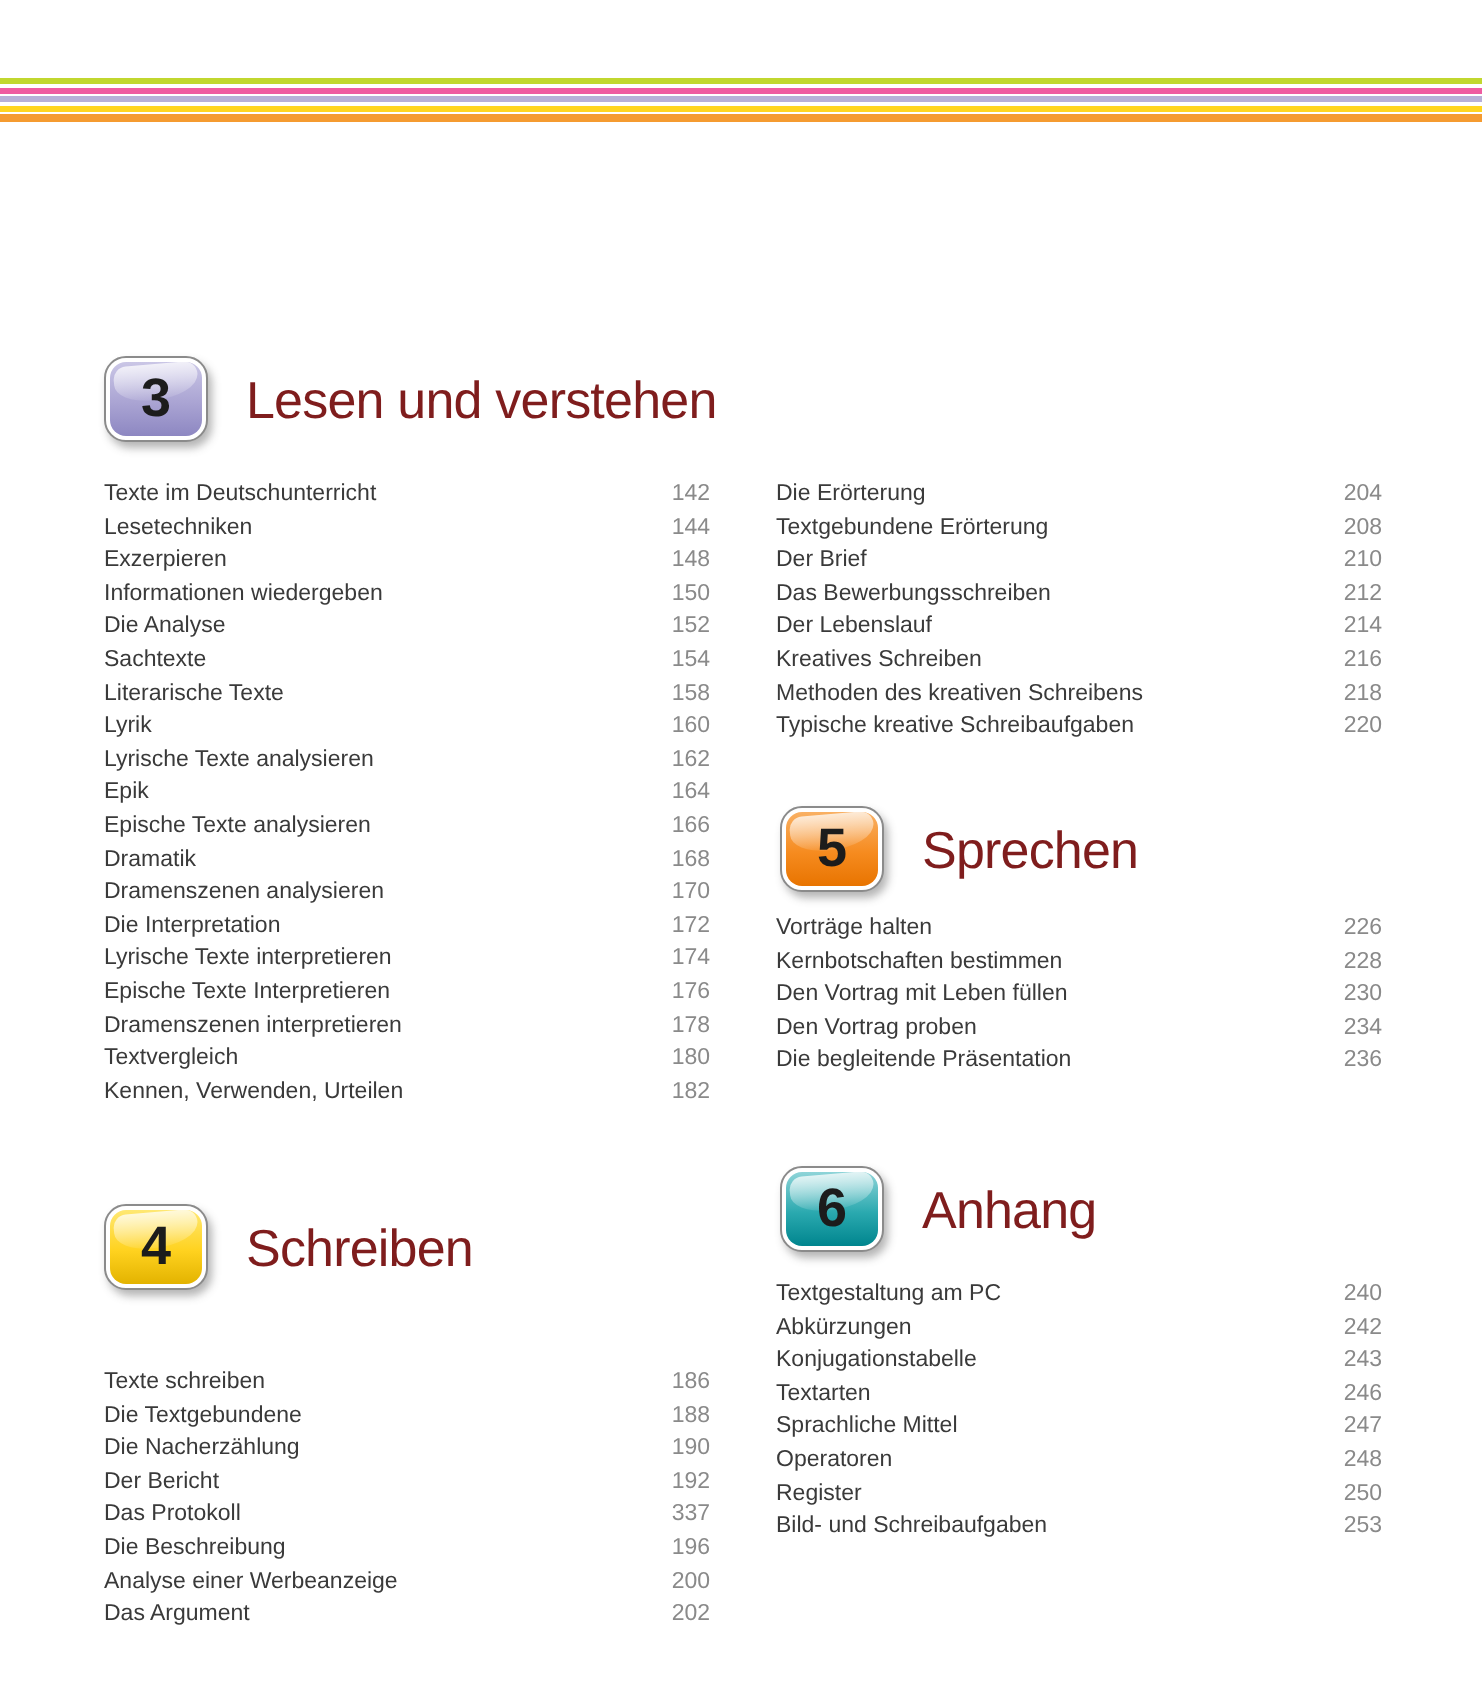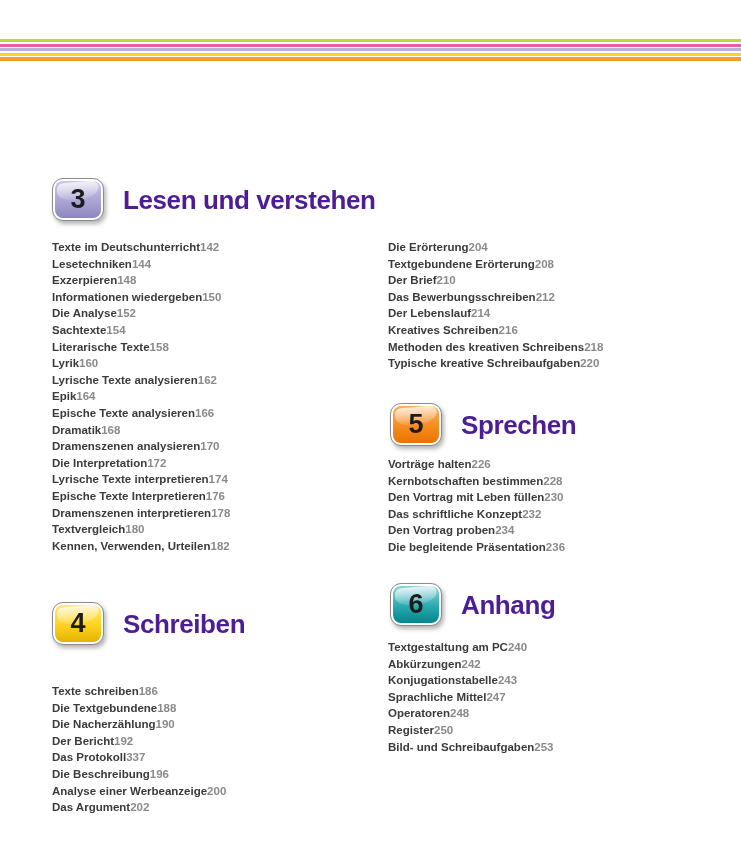--- a/index.html
+++ b/index.html
@@ -31,28 +31,28 @@
     background:linear-gradient(rgba(255,255,255,.75),rgba(255,255,255,.08));
     border-radius:7px 7px 60% 45% / 7px 7px 70% 55%;
     transform:rotate(-5deg);
   }
   .badge-num{position:relative;z-index:1;font-size:27px;font-weight:bold;color:#1c1c1c;line-height:1;}
   .badge-lavender .badge-inner{background:linear-gradient(#cac6e6 0%,#aaa4d3 55%,#8d87c2 100%);}
   .badge-yellow   .badge-inner{background:linear-gradient(#ffe872 0%,#ffd21f 55%,#e3b300 100%);}
   .badge-orange   .badge-inner{background:linear-gradient(#f9b063 0%,#f68b1f 55%,#e87400 100%);}
   .badge-teal     .badge-inner{background:linear-gradient(#8ed4d8 0%,#2aa9af 55%,#00858e 100%);}
   .section-title{
-    margin:0;font-size:26px;font-weight:bold;color:#4c1d95;letter-spacing:-.4px;line-height:1;
+    margin:0;font-size:26px;font-weight:normal;color:#7f1d1d;letter-spacing:-.4px;line-height:1;
   }
 
   
   .toc-list{position:absolute;width:303px;}
   .toc-row{
-    display:flex;align-items:baseline;
-    height:16.6px;line-height:16.6px;font-size:11.5px;font-weight:bold;
+    display:flex;justify-content:space-between;align-items:baseline;
+    height:16.6px;line-height:16.6px;font-size:11.5px;
   }
   .toc-label{color:#3a3a3a;white-space:nowrap;}
   .toc-page{color:#8a8a8a;}
 </style>
 </head>
 <body>
 
 <div class="page">
 
   <div class="stripe stripe-green"></div>
@@ -279,24 +279,20 @@
       <div class="toc-row">
         <span class="toc-label">Kernbotschaften bestimmen</span>
         <span class="toc-page">228</span>
       </div>
 
       <div class="toc-row">
         <span class="toc-label">Den Vortrag mit Leben füllen</span>
         <span class="toc-page">230</span>
       </div>
 
-      <div class="toc-row">
-        <span class="toc-label">Das schriftliche Konzept</span>
-        <span class="toc-page">232</span>
-      </div>
 
       <div class="toc-row">
         <span class="toc-label">Den Vortrag proben</span>
         <span class="toc-page">234</span>
       </div>
 
       <div class="toc-row">
         <span class="toc-label">Die begleitende Präsentation</span>
         <span class="toc-page">236</span>
       </div>
@@ -320,20 +316,24 @@
       <div class="toc-row">
         <span class="toc-label">Abkürzungen</span>
         <span class="toc-page">242</span>
       </div>
 
       <div class="toc-row">
         <span class="toc-label">Konjugationstabelle</span>
         <span class="toc-page">243</span>
       </div>
 
+      <div class="toc-row">
+        <span class="toc-label">Textarten</span>
+        <span class="toc-page">246</span>
+      </div>
 
       <div class="toc-row">
         <span class="toc-label">Sprachliche Mittel</span>
         <span class="toc-page">247</span>
       </div>
 
       <div class="toc-row">
         <span class="toc-label">Operatoren</span>
         <span class="toc-page">248</span>
       </div>

